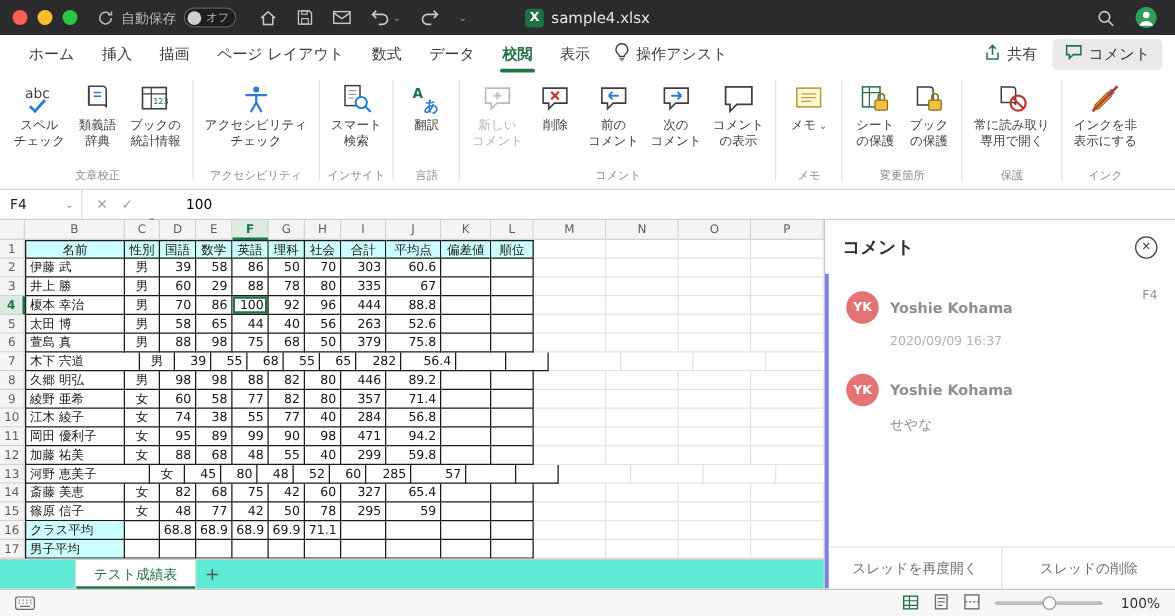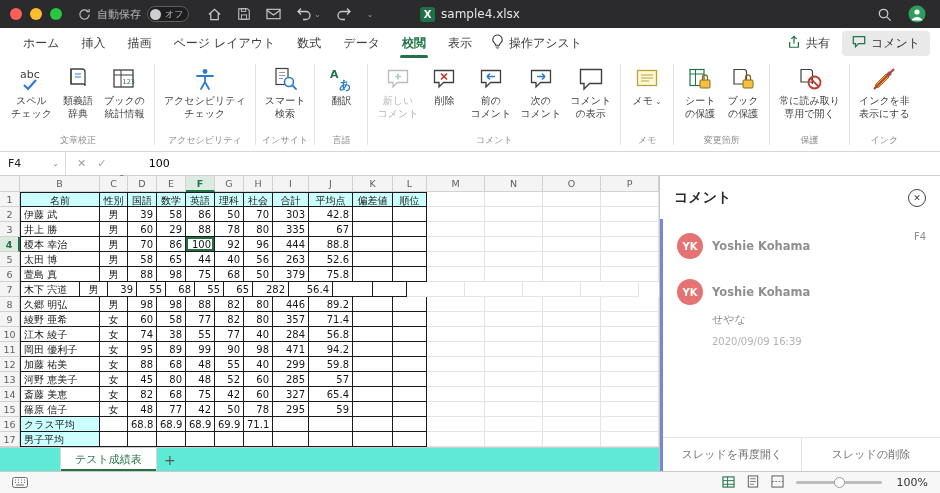--- a/index.html
+++ b/index.html
@@ -532,21 +532,21 @@
           <div class="grow">
             <div class="ghead rowhead">2</div>
             <div class="gcell tcell bl lft" style="width: 80px;">伊藤 武</div>
             <div class="gcell tcell ctr" style="width: 28px;">男</div>
             <div class="gcell tcell num" style="width: 29px;">39</div>
             <div class="gcell tcell num" style="width: 29px;">58</div>
             <div class="gcell tcell num" style="width: 29px;">86</div>
             <div class="gcell tcell num" style="width: 29px;">50</div>
             <div class="gcell tcell num" style="width: 29px;">70</div>
             <div class="gcell tcell num" style="width: 36px;">303</div>
-            <div class="gcell tcell num" style="width: 44px;">42.8</div>
+            <div class="gcell tcell num" style="width: 44px;">60.6</div>
             <div class="gcell tcell" style="width: 40px;"></div>
             <div class="gcell tcell" style="width: 34px;"></div>
             <div class="gcell ecell" style="width: 58px;"></div>
             <div class="gcell ecell" style="width: 58px;"></div>
             <div class="gcell ecell" style="width: 58px;"></div>
             <div class="gcell ecell" style="width: 58px;"></div>
           </div>
           <div class="grow">
             <div class="ghead rowhead">3</div>
             <div class="gcell tcell bl lft" style="width: 80px;">井上 勝</div>
@@ -614,21 +614,21 @@
             <div class="gcell tcell num" style="width: 44px;">75.8</div>
             <div class="gcell tcell" style="width: 40px;"></div>
             <div class="gcell tcell" style="width: 34px;"></div>
             <div class="gcell ecell" style="width: 58px;"></div>
             <div class="gcell ecell" style="width: 58px;"></div>
             <div class="gcell ecell" style="width: 58px;"></div>
             <div class="gcell ecell" style="width: 58px;"></div>
           </div>
           <div class="grow">
             <div class="ghead rowhead">7</div>
-            <div class="gcell tcell bl lft" style="width: 60px;">木下 宍道</div>
+            <div class="gcell tcell bl lft" style="width: 92px;">木下 宍道</div>
             <div class="gcell tcell ctr" style="width: 28px;">男</div>
             <div class="gcell tcell num" style="width: 29px;">39</div>
             <div class="gcell tcell num" style="width: 29px;">55</div>
             <div class="gcell tcell num" style="width: 29px;">68</div>
             <div class="gcell tcell num" style="width: 29px;">55</div>
             <div class="gcell tcell num" style="width: 29px;">65</div>
             <div class="gcell tcell num" style="width: 36px;">282</div>
             <div class="gcell tcell num" style="width: 44px;">56.4</div>
             <div class="gcell tcell" style="width: 40px;"></div>
             <div class="gcell tcell" style="width: 34px;"></div>
@@ -722,21 +722,21 @@
             <div class="gcell tcell num" style="width: 44px;">59.8</div>
             <div class="gcell tcell" style="width: 40px;"></div>
             <div class="gcell tcell" style="width: 34px;"></div>
             <div class="gcell ecell" style="width: 58px;"></div>
             <div class="gcell ecell" style="width: 58px;"></div>
             <div class="gcell ecell" style="width: 58px;"></div>
             <div class="gcell ecell" style="width: 58px;"></div>
           </div>
           <div class="grow">
             <div class="ghead rowhead">13</div>
-            <div class="gcell tcell bl lft" style="width: 80px;">河野 恵美子</div>
+            <div class="gcell tcell bl lft" style="width: 100px;">河野 恵美子</div>
             <div class="gcell tcell ctr" style="width: 28px;">女</div>
             <div class="gcell tcell num" style="width: 29px;">45</div>
             <div class="gcell tcell num" style="width: 29px;">80</div>
             <div class="gcell tcell num" style="width: 29px;">48</div>
             <div class="gcell tcell num" style="width: 29px;">52</div>
             <div class="gcell tcell num" style="width: 29px;">60</div>
             <div class="gcell tcell num" style="width: 36px;">285</div>
             <div class="gcell tcell num" style="width: 44px;">57</div>
             <div class="gcell tcell" style="width: 40px;"></div>
             <div class="gcell tcell" style="width: 34px;"></div>
@@ -830,28 +830,28 @@
         <span class="cp-close">✕</span>
       </div>
       <div class="thread">
         <div id="comment-list">
             <div class="ccard">
               <div class="cref">F4</div>
               <div class="chead">
                 <div class="avatar">YK</div>
                 <div class="cauthor">Yoshie Kohama</div>
               </div>
+              <div class="cts">2020/09/09 16:37</div>
             </div>
             <div class="ccard">
               <div class="chead">
                 <div class="avatar">YK</div>
                 <div class="cauthor">Yoshie Kohama</div>
               </div>
               <div class="ctext">せやな</div>
-              <div class="cts">2020/09/09 16:39</div>
             </div>
           </div>
         <div class="cactions" id="thread-actions">
             <div class="caction">スレッドを再度開く</div>
             <div class="caction">スレッドの削除</div>
           </div>
       </div>
     </div>
   </div>
 

